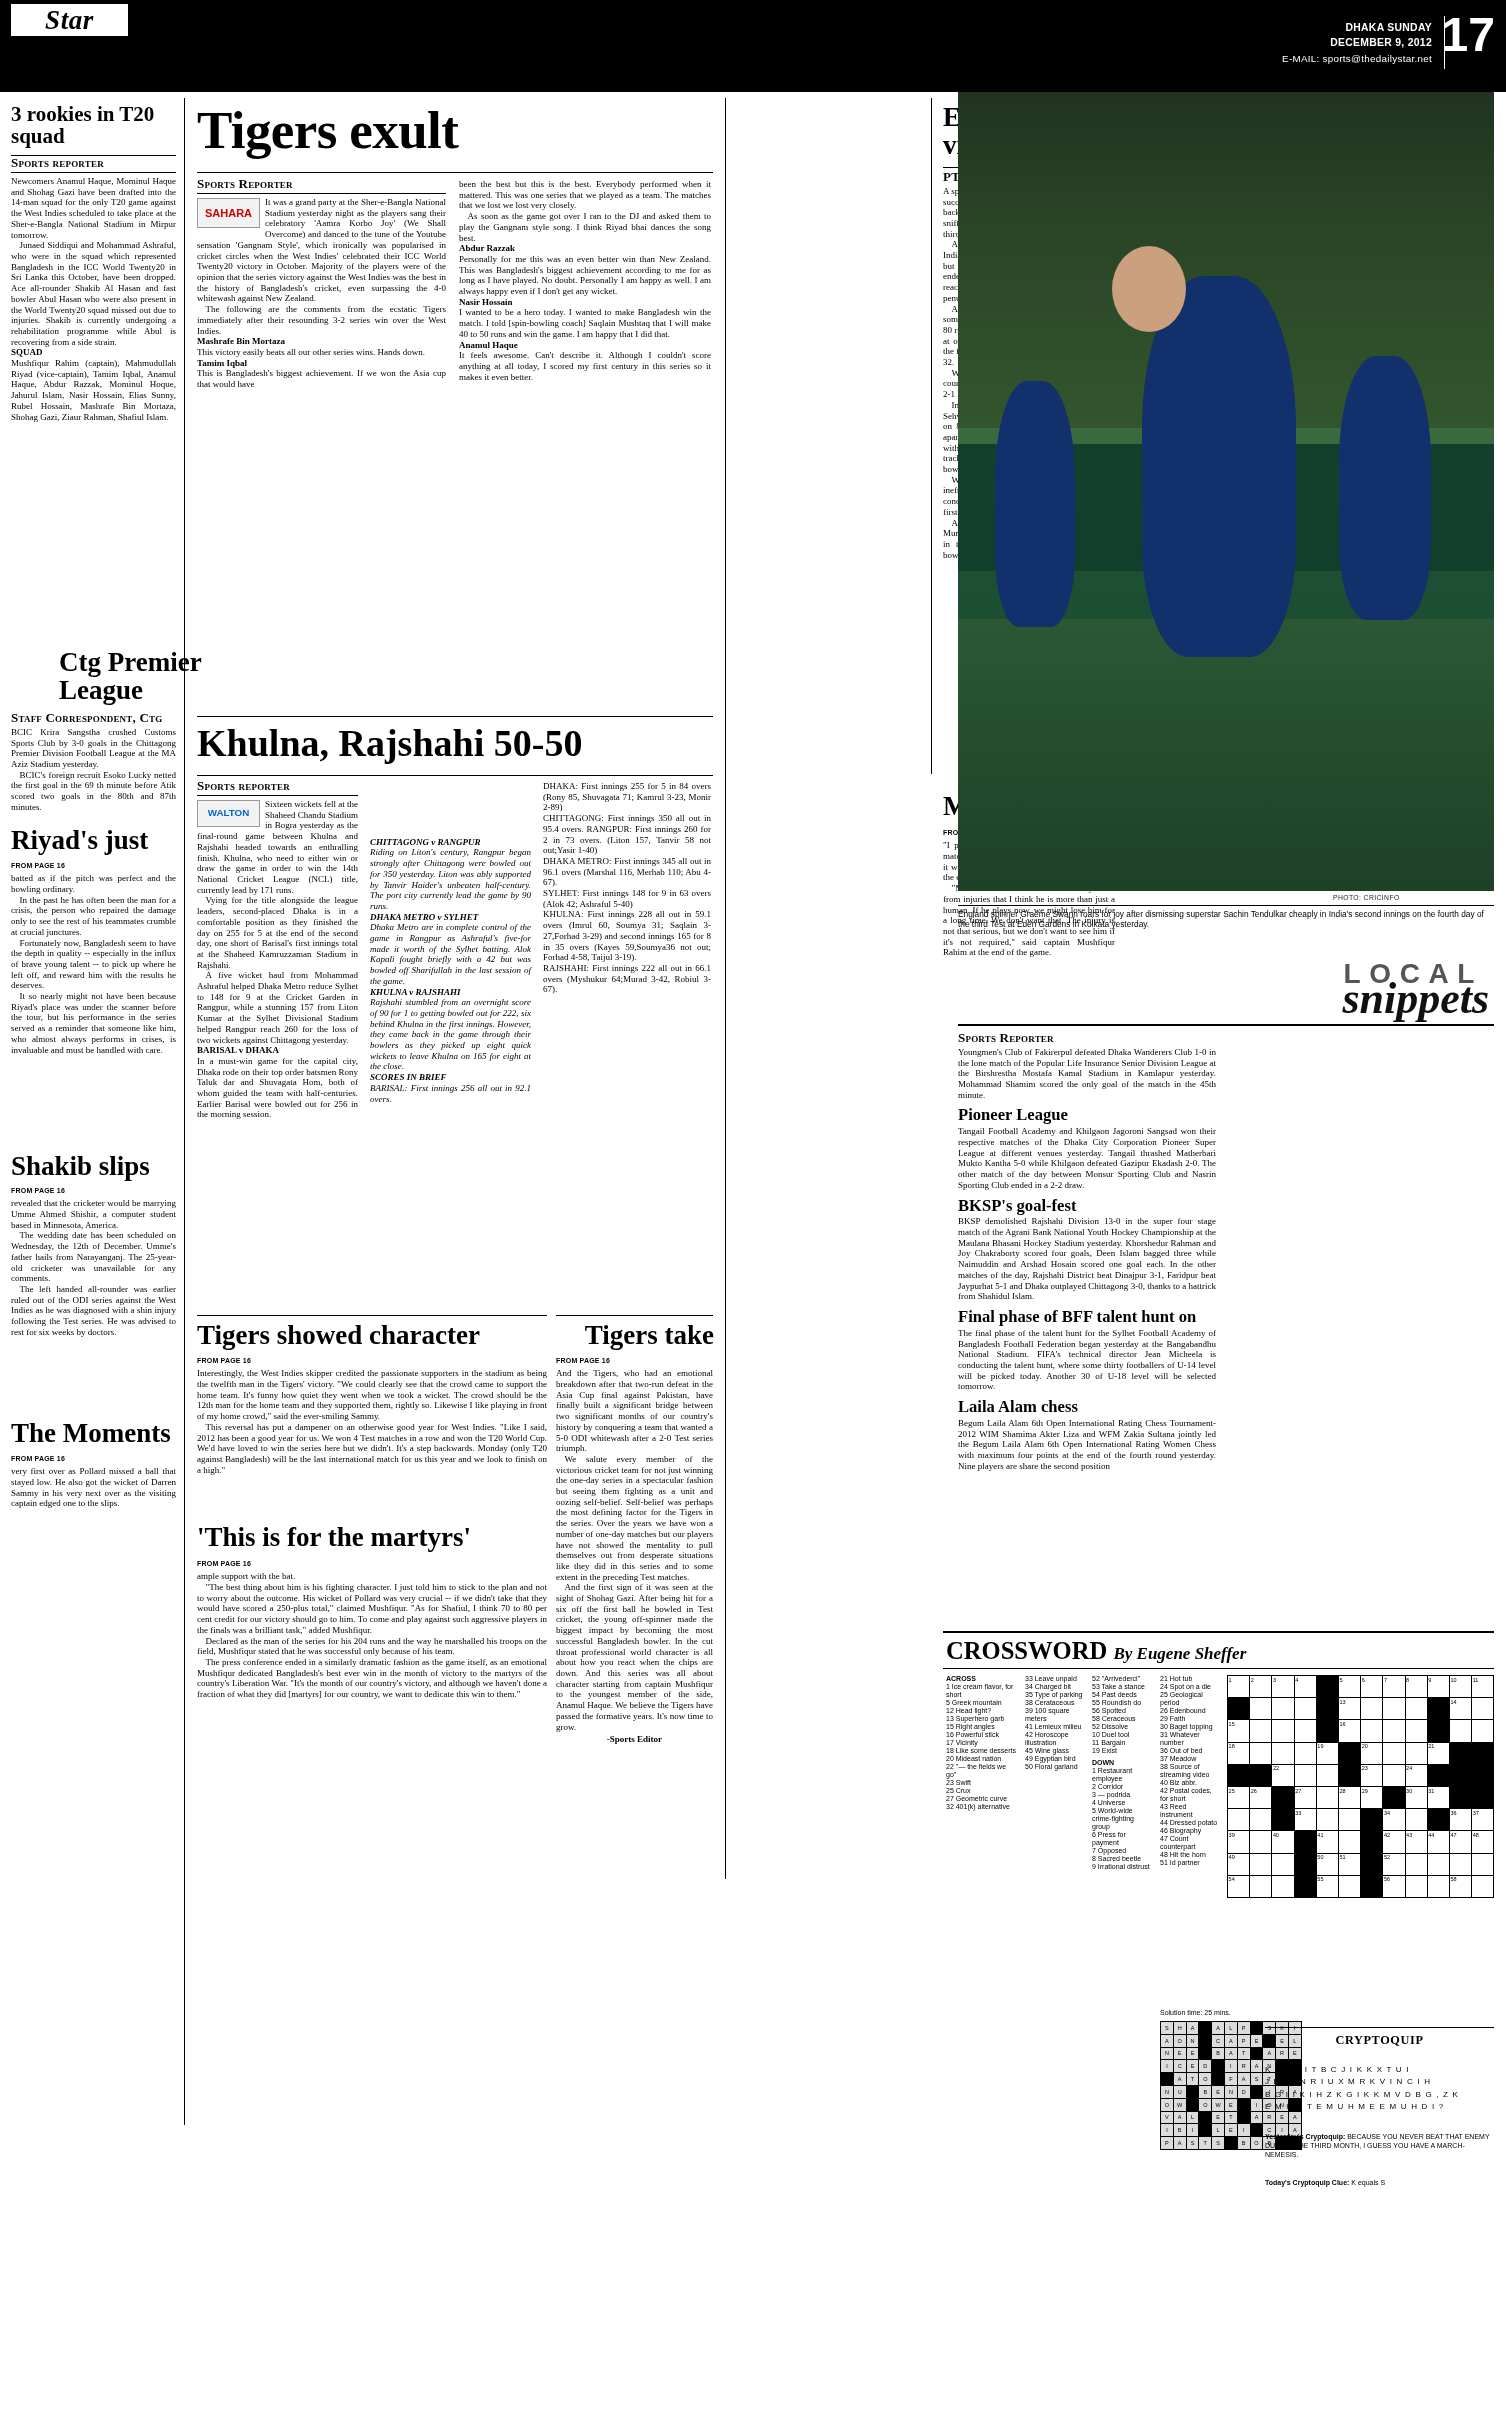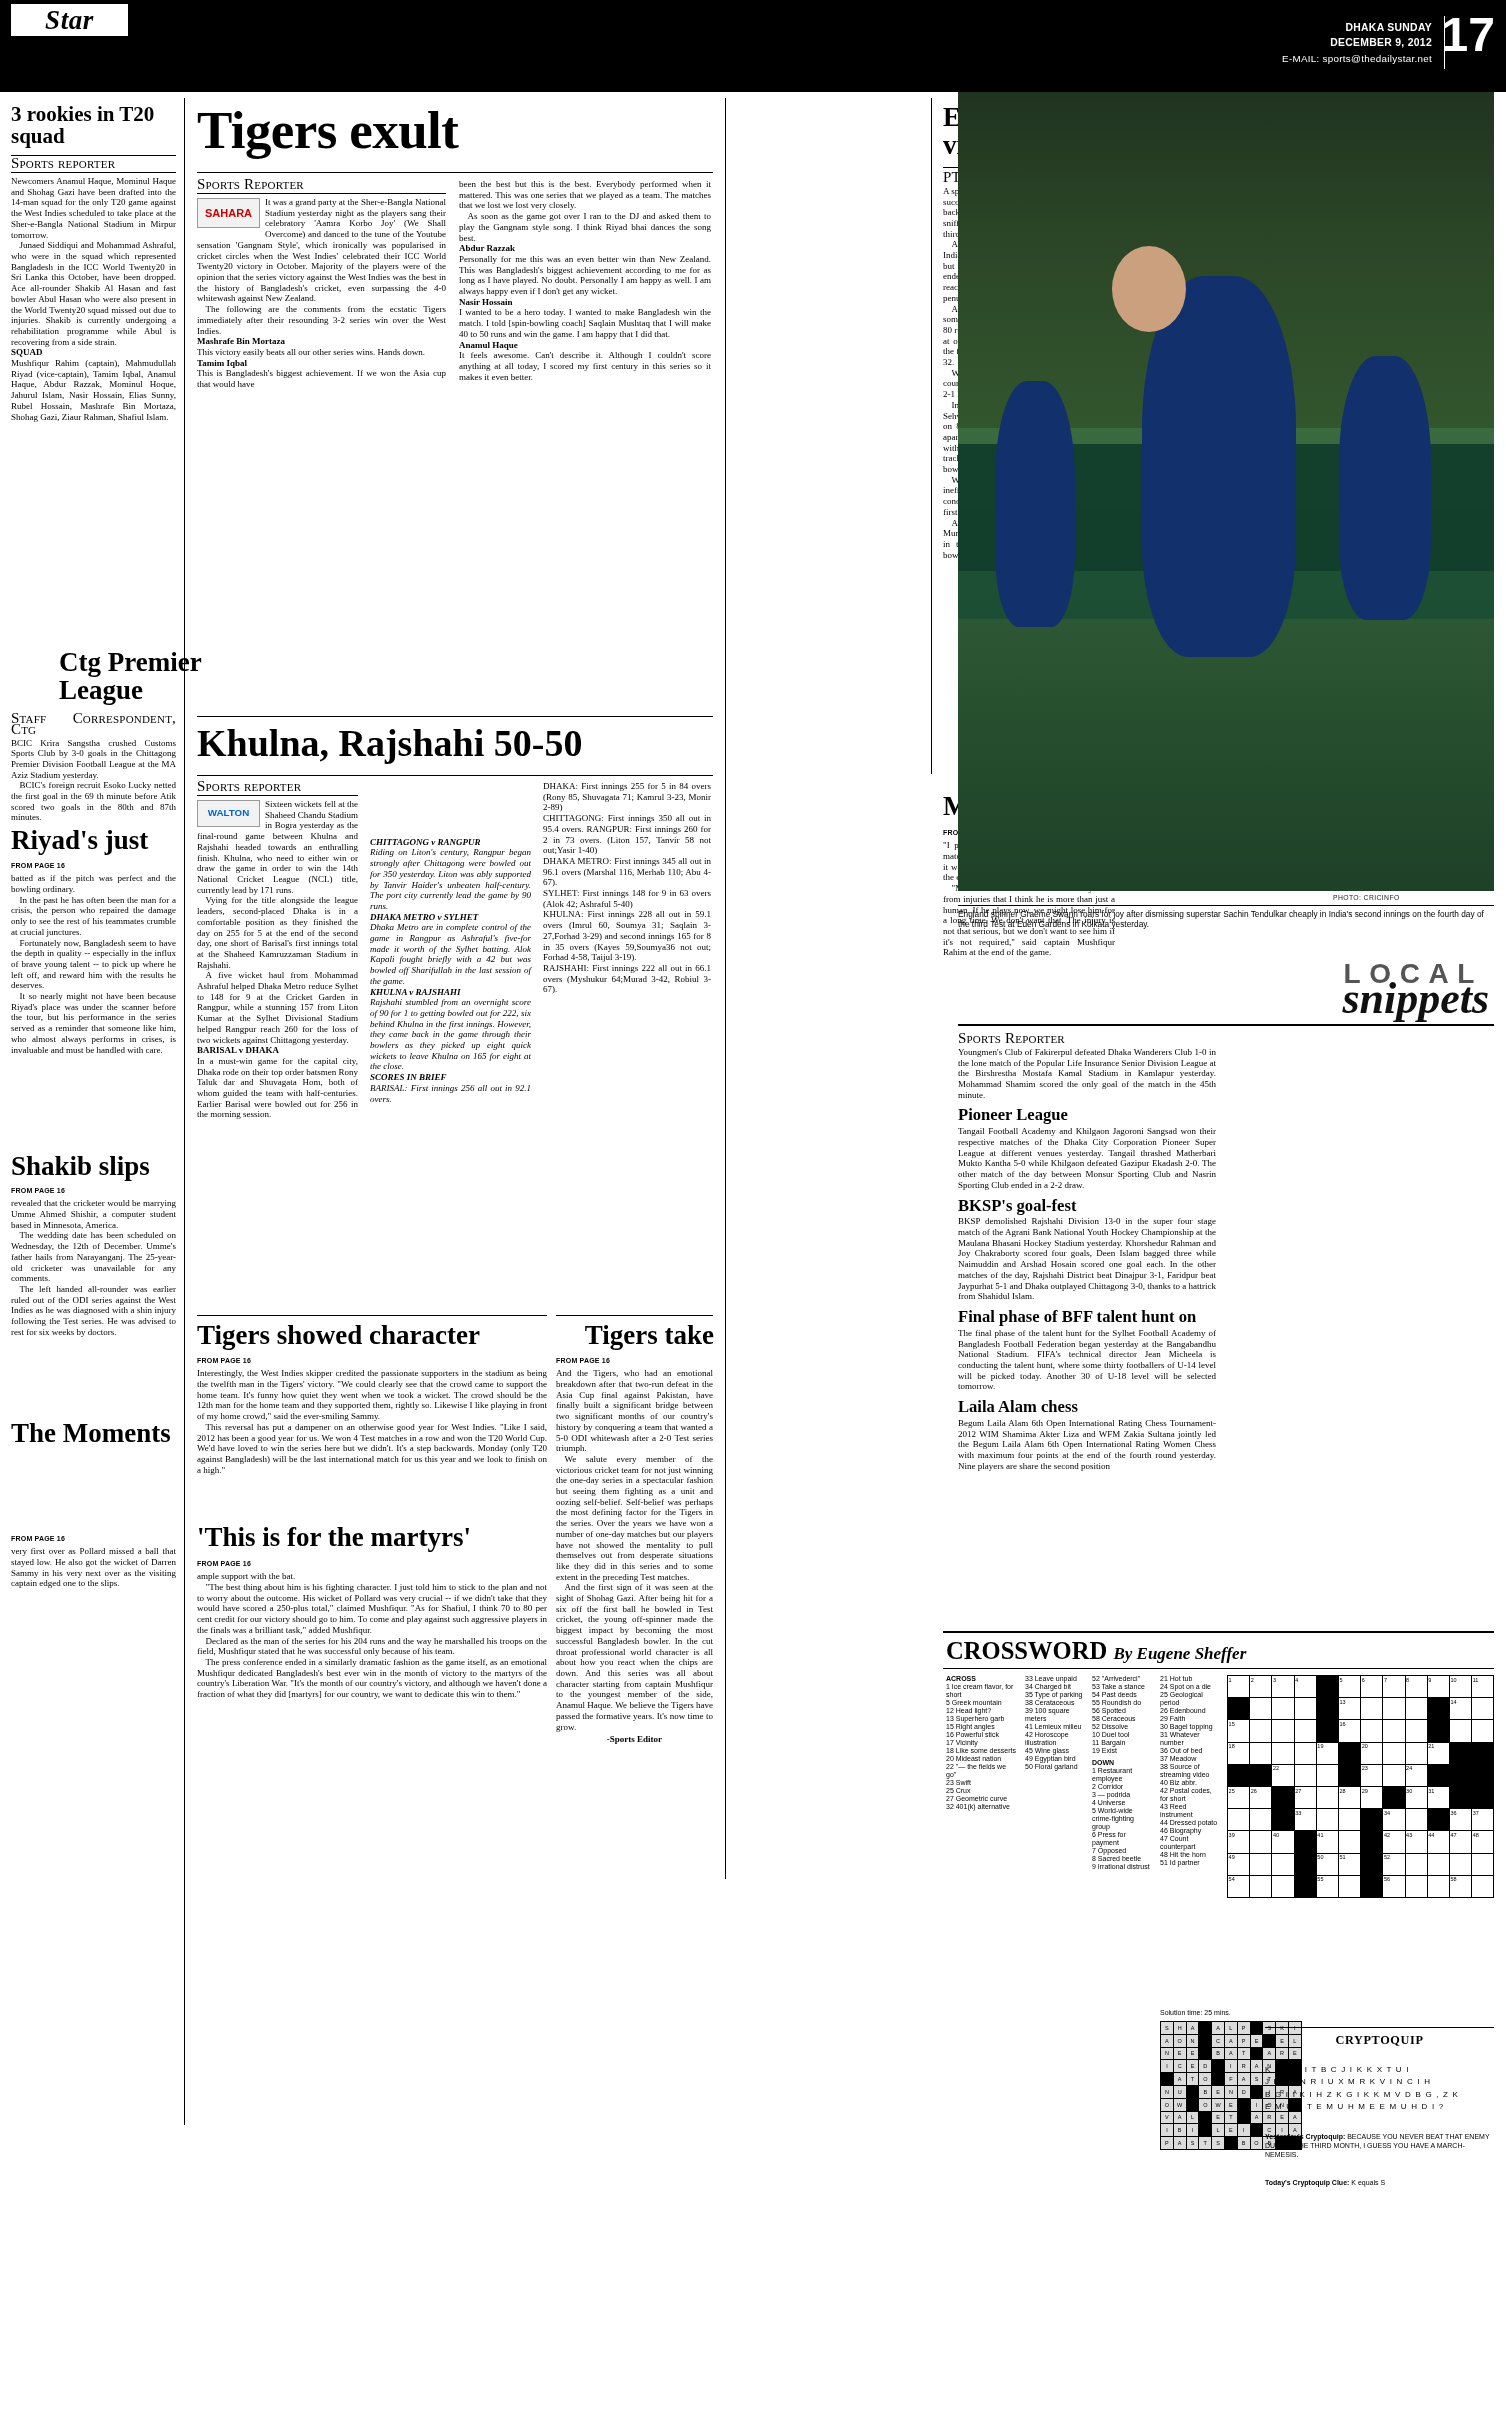--- a/index.html
+++ b/index.html
@@ -17,21 +17,21 @@
               font-size:10.4px;line-height:15.4px;font-weight:bold;letter-spacing:0.3px;}
   .mast-right .eml{font-weight:normal;font-size:9.8px;}
   .pagenum{position:absolute;right:11px;top:11px;font-family:"Liberation Sans",sans-serif;font-weight:bold;
            font-size:48px;color:#fff;line-height:48px;}
   .mast-rule{position:absolute;right:61px;top:16px;width:1.2px;height:53px;background:#fff;}
 
   
   .col{position:absolute;font-size:9px;line-height:10.7px;text-align:justify;}
   .col p{margin:0 0 0 0;text-indent:8.6px;}
   .col p.first{text-indent:0;}
-  .byline{font-family:"Liberation Serif",serif;font-variant:small-caps;font-weight:normal;font-size:15px;letter-spacing:0.2px;margin-bottom:3.1px;}
+  .byline{font-family:"Liberation Serif",serif;font-variant:small-caps;font-weight:bold;font-size:13px;letter-spacing:0.2px;margin-bottom:3.1px;}
   .sub{font-weight:bold;}
   .fromp{font-family:"Liberation Sans",sans-serif;font-weight:bold;font-size:7px;letter-spacing:0.2px;margin:1.8px 0 1.8px 0;}
 
   
   .hd-s{font-family:"Liberation Serif",serif;font-weight:bold;font-size:21px;line-height:22px;}
   .hd-m{font-family:"Liberation Serif",serif;font-weight:bold;font-size:27px;line-height:28px;}
   .hd-xl{font-family:"Liberation Serif",serif;font-weight:bold;font-size:53px;line-height:53px;letter-spacing:-0.6px;}
   .hd-l{font-family:"Liberation Serif",serif;font-weight:bold;font-size:38px;line-height:39px;}
 
   .vline{position:absolute;width:0.6px;background:#000;}
@@ -129,21 +129,21 @@
 
   <div class="hd-m" style="position:absolute;left:11px;top:1152px;width:165px;">Shakib slips</div>
   <div class="col" style="left:11px;top:1184px;width:165px;">
     <div class="fromp">FROM PAGE 16</div>
     <p class="first">revealed that the cricketer would be marrying Umme Ahmed Shishir, a computer student based in Minnesota, America.</p>
     <p>The wedding date has been scheduled on Wednesday, the 12th of December. Umme's father hails from Narayanganj. The 25-year-old cricketer was unavailable for any comments.</p>
     <p>The left handed all-rounder was earlier ruled out of the ODI series against the West Indies as he was diagnosed with a shin injury following the Test series. He was advised to rest for six weeks by doctors.</p>
   </div>
 
   <div class="hd-m" style="position:absolute;left:11px;top:1419px;width:165px;">The Moments</div>
-  <div class="col" style="left:11px;top:1532px;width:165px;">
+  <div class="col" style="left:11px;top:1452px;width:165px;">
     <div class="fromp">FROM PAGE 16</div>
     <p class="first">very first over as Pollard missed a ball that stayed low. He also got the wicket of Darren Sammy in his very next over as the visiting captain edged one to the slips.</p>
   </div>
 
   <div class="hd-xl" style="position:absolute;left:197px;top:104px;width:516px;">Tigers exult</div>
   <div class="hline" style="left:197px;top:172px;width:516px;"></div>
 
   <div class="col" style="left:197px;top:179px;width:249px;">
     <div class="byline">Sports Reporter</div>
     <div class="hline" style="position:relative;width:100%;margin-bottom:3.7px;"></div>

